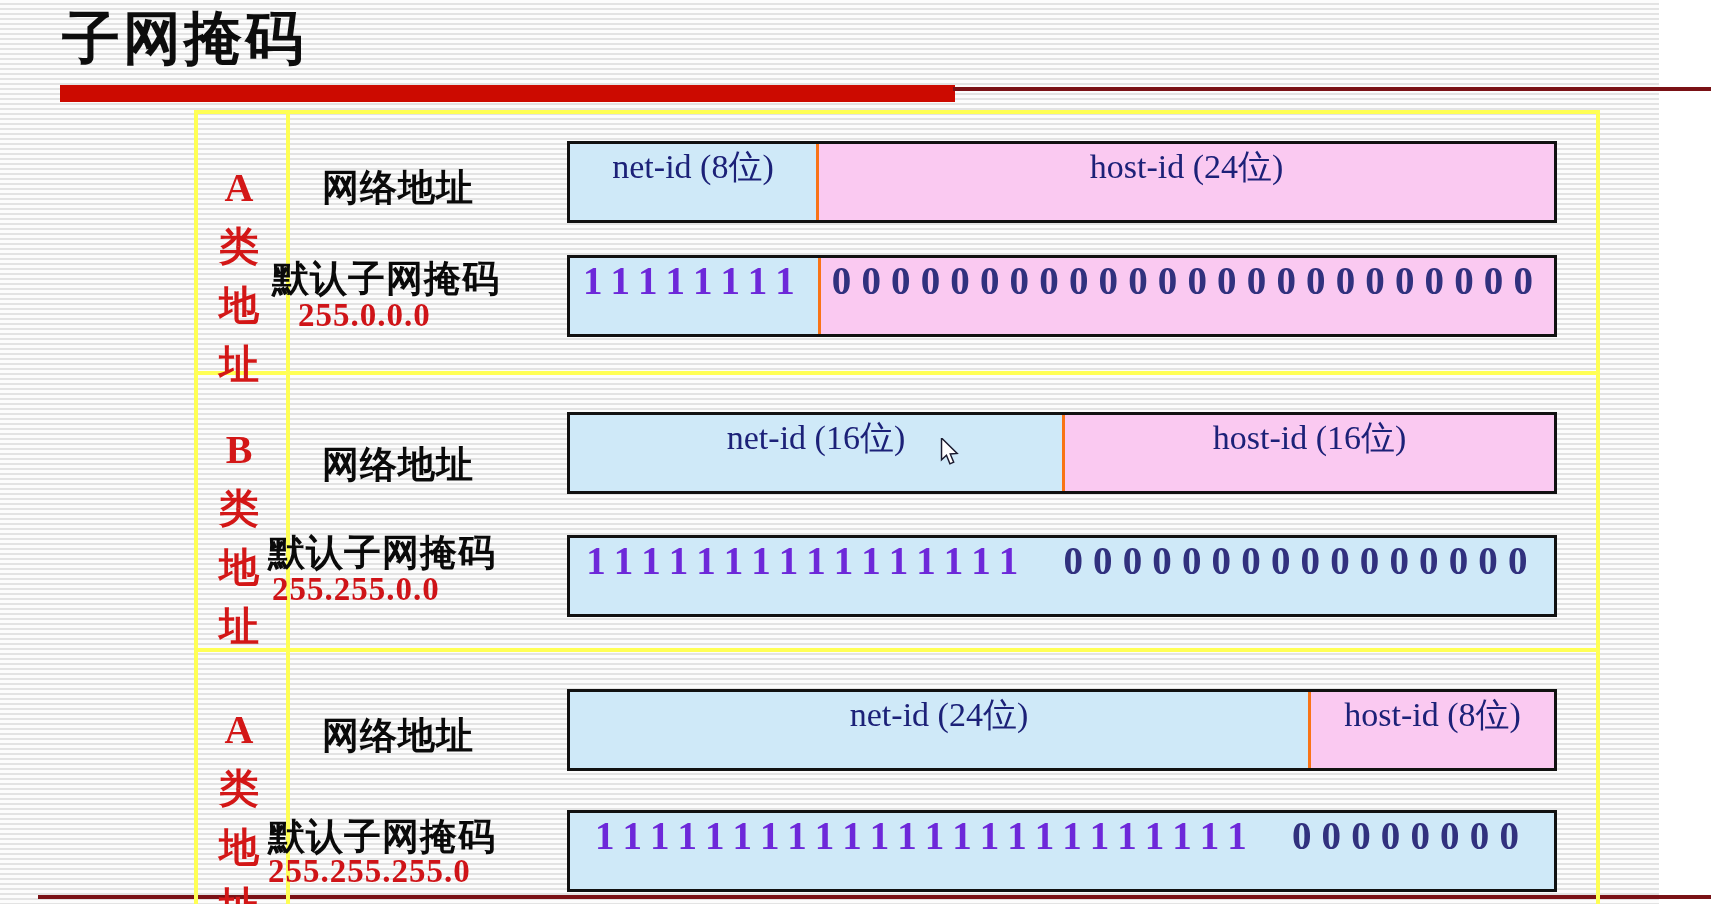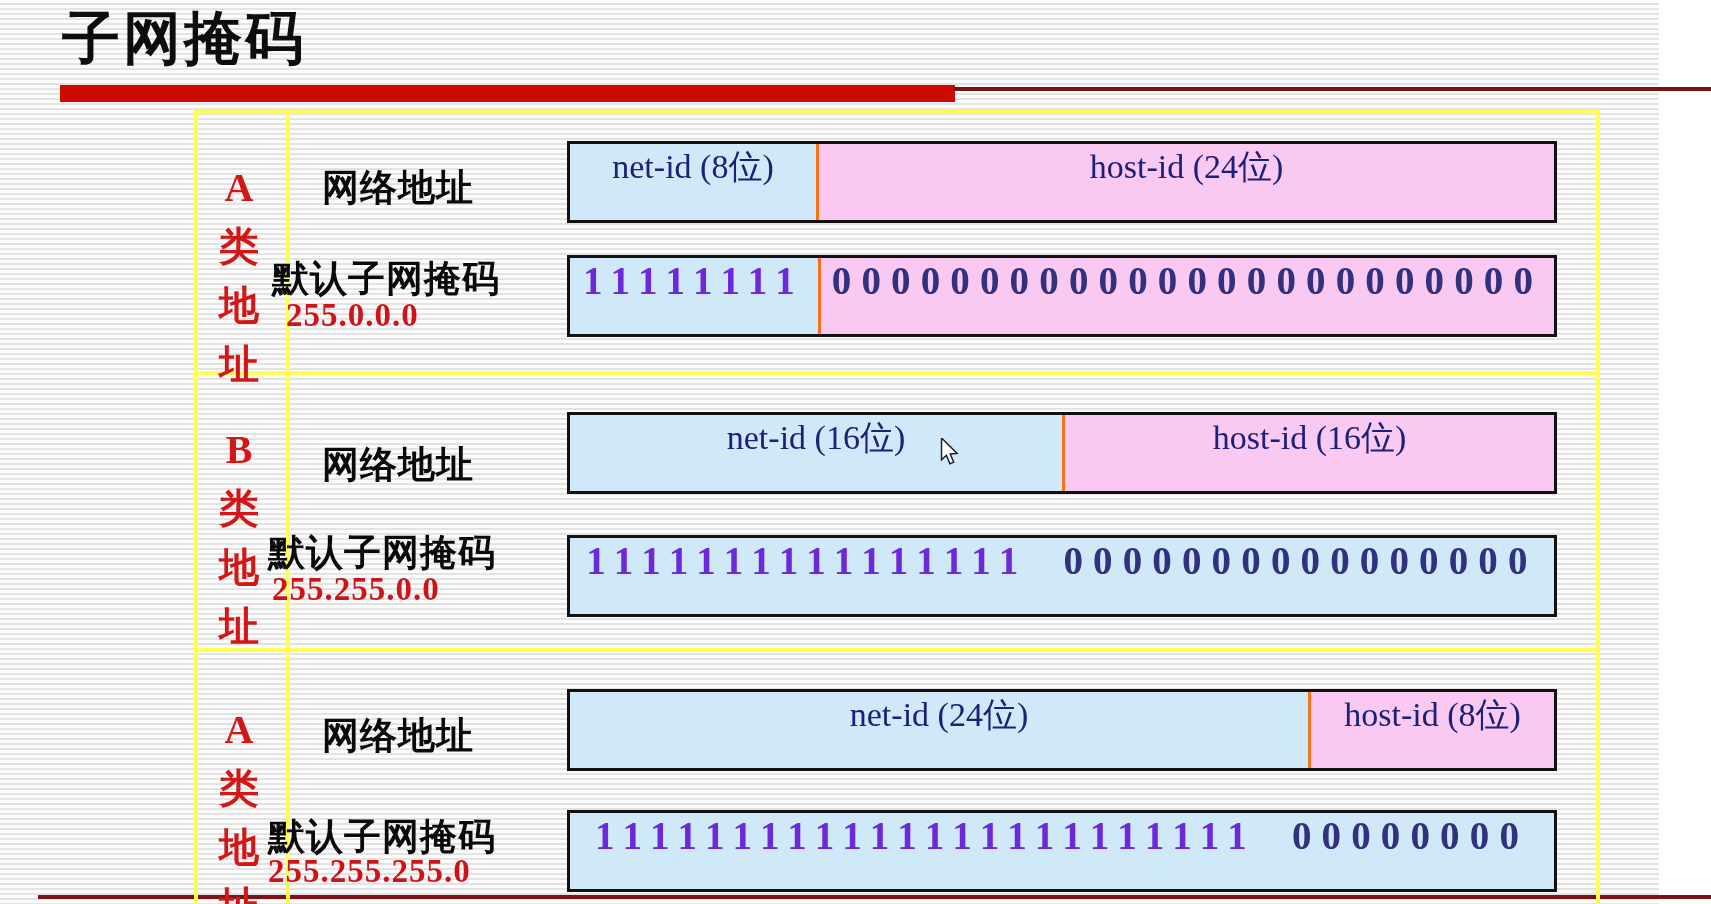--- a/index.html
+++ b/index.html
@@ -80,21 +80,21 @@
   <div class="bit-row" style="top:141px">
     <div class="cell blue" style="width:25%">
       <span class="box-text">net-id (8位)</span>
     </div>
     <div class="cell pink divider" style="width:75%">
       <span class="box-text">host-id (24位)</span>
     </div>
   </div>
 
   <div class="row-label" style="left:272px;top:254px">默认子网掩码</div>
-  <div class="mask-value" style="left:286px;top:297px">255.0.0.0</div>
+  <div class="mask-value" style="left:298px;top:297px">255.0.0.0</div>
   <div class="bit-row" style="top:255px">
     <div class="cell blue" style="width:25.2%">
       <span class="digits ones">11111111</span>
     </div>
     <div class="cell pink divider" style="width:74.8%">
       <span class="digits zeros">000000000000000000000000</span>
     </div>
   </div>
 
   <div class="class-label" style="top:420px">B类地址</div>

